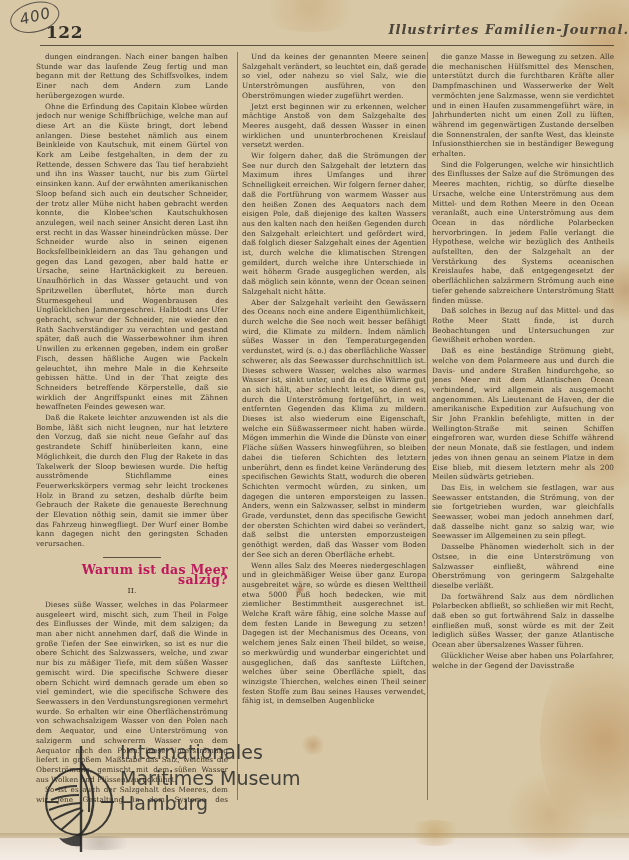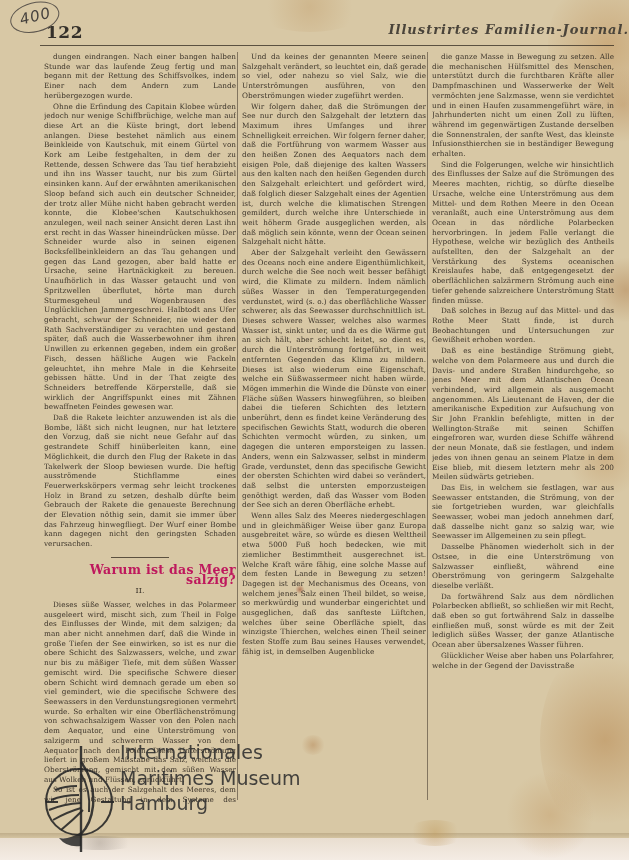--- a/index.html
+++ b/index.html
@@ -63,21 +63,21 @@
     position:absolute;left:40px;top:45px;width:574px;height:1px;
     background:rgba(50,42,32,.75);
   }
 
   .textgrid{position:absolute;left:0;top:52px;width:629px;height:760px;}
   .col{
     position:absolute;top:0;height:752px;overflow:hidden;
     font-size:7.3px;line-height:9.7px;color:#3c342a;
     text-align:justify;
   }
-  .col1{left:44px;width:192px;}
+  .col1{left:36px;width:192px;}
   .col2{left:242px;width:184px;}
   .col3{left:432px;width:182px;}
   .vrule{position:absolute;top:0;width:1px;height:748px;background:rgba(60,50,38,.55);}
   .vr1{left:237px;}
   .vr2{left:427px;}
   .para{margin:0;text-indent:9px;}
   .para + .para{margin-top:1px;}
 
   .sect-rule{width:58px;height:1px;background:rgba(60,50,38,.8);margin:8px auto 7px auto;}
   .sect-title{
@@ -155,20 +155,21 @@
     <p class="sect-sub">II.</p>
     <div>
         <p class="para">Dieses süße Wasser, welches in das Polarmeer ausgeleert wird, mischt sich, zum Theil in Folge des Einflusses der Winde, mit dem salzigen; da man aber nicht annehmen darf, daß die Winde in große Tiefen der See einwirken, so ist es nur die obere Schicht des Salzwassers, welche, und zwar nur bis zu mäßiger Tiefe, mit dem süßen Wasser gemischt wird. Die specifische Schwere dieser obern Schicht wird demnach gerade um eben so viel gemindert, wie die specifische Schwere des Seewassers in den Verdunstungsregionen vermehrt wurde. So erhalten wir eine Oberflächenströmung von schwachsalzigem Wasser von den Polen nach dem Aequator, und eine Unterströmung von salzigerm und schwererm Wasser von dem Aequator nach den Polen. Diese Unterströmung liefert in großem Maßstabe das Salz, welches die Oberströmung, gemischt mit dem süßen Wasser aus Wolken und Flüssen, zurückführt.</p>
         <p class="para">So ist es auch der Salzgehalt des Meeres, dem wir jene Gestaltung in dem Systeme des oceanischen Kreislaufes verdanken, derzufolge eine Unterströmung aus dem Mittelmeere in das Atlantische geht, und eine andere aus dem Rothen Meere in den Indischen Ocean.</p>
       </div>
   </div>
   <div class="vrule vr1"></div>
   <div class="col col2">
     <div>
         <p class="para">Und da keines der genannten Meere seinen Salzgehalt verändert, so leuchtet ein, daß gerade so viel, oder nahezu so viel Salz, wie die Unterströmungen ausführen, von den Oberströmungen wieder zugeführt werden.</p>
+        <p class="para">Jetzt erst beginnen wir zu erkennen, welcher mächtige Anstoß von dem Salzgehalte des Meeres ausgeht, daß dessen Wasser in einen wirklichen und ununterbrochenen Kreislauf versetzt werden.</p>
         <p class="para">Wir folgern daher, daß die Strömungen der See nur durch den Salzgehalt der letztern das Maximum ihres Umfanges und ihrer Schnelligkeit erreichen. Wir folgern ferner daher, daß die Fortführung von warmem Wasser aus den heißen Zonen des Aequators nach dem eisigen Pole, daß diejenige des kalten Wassers aus den kalten nach den heißen Gegenden durch den Salzgehalt erleichtert und gefördert wird, daß folglich dieser Salzgehalt eines der Agentien ist, durch welche die klimatischen Strengen gemildert, durch welche ihre Unterschiede in weit höherm Grade ausgeglichen werden, als daß möglich sein könnte, wenn der Ocean seinen Salzgehalt nicht hätte.</p>
         <p class="para">Aber der Salzgehalt verleiht den Gewässern des Oceans noch eine andere Eigenthümlichkeit, durch welche die See noch weit besser befähigt wird, die Klimate zu mildern. Indem nämlich süßes Wasser in den Temperaturgegenden verdunstet, wird (s. o.) das oberflächliche Wasser schwerer, als das Seewasser durchschnittlich ist. Dieses schwere Wasser, welches also warmes Wasser ist, sinkt unter, und da es die Wärme gut an sich hält, aber schlecht leitet, so dient es, durch die Unterströmung fortgeführt, in weit entfernten Gegenden das Klima zu mildern. Dieses ist also wiederum eine Eigenschaft, welche ein Süßwassermeer nicht haben würde. Mögen immerhin die Winde die Dünste von einer Fläche süßen Wassers hinwegführen, so bleiben dabei die tieferen Schichten des letztern unberührt, denn es findet keine Veränderung des specifischen Gewichts Statt, wodurch die oberen Schichten vermocht würden, zu sinken, um dagegen die unteren emporsteigen zu lassen. Anders, wenn ein Salzwasser, selbst in minderm Grade, verdunstet, denn das specifische Gewicht der obersten Schichten wird dabei so verändert, daß selbst die untersten emporzusteigen genöthigt werden, daß das Wasser vom Boden der See sich an deren Oberfläche erhebt.</p>
         <p class="para">Wenn alles Salz des Meeres niedergeschlagen und in gleichmäßiger Weise über ganz Europa ausgebreitet wäre, so würde es diesen Welttheil etwa 5000 Fuß hoch bedecken, wie mit ziemlicher Bestimmtheit ausgerechnet ist. Welche Kraft wäre fähig, eine solche Masse auf dem festen Lande in Bewegung zu setzen! Dagegen ist der Mechanismus des Oceans, von welchem jenes Salz einen Theil bildet, so weise, so merkwürdig und wunderbar eingerichtet und ausgeglichen, daß das sanfteste Lüftchen, welches über seine Oberfläche spielt, das winzigste Thierchen, welches einen Theil seiner festen Stoffe zum Bau seines Hauses verwendet, fähig ist, in demselben Augenblicke</p>
       </div>
   </div>
   <div class="vrule vr2"></div>
   <div class="col col3">
     <div>
         <p class="para">die ganze Masse in Bewegung zu setzen. Alle die mechanischen Hülfsmittel des Menschen, unterstützt durch die furchtbaren Kräfte aller Dampfmaschinen und Wasserwerke der Welt vermöchten jene Salzmasse, wenn sie verdichtet und in einen Haufen zusammengeführt wäre, in Jahrhunderten nicht um einen Zoll zu lüften, während im gegenwärtigen Zustande derselben die Sonnenstralen, der sanfte West, das kleinste Infusionsthierchen sie in beständiger Bewegung erhalten.</p>
         <p class="para">Sind die Folgerungen, welche wir hinsichtlich des Einflusses der Salze auf die Strömungen des Meeres machten, richtig, so dürfte dieselbe Ursache, welche eine Unterströmung aus dem Mittel- und dem Rothen Meere in den Ocean veranlaßt, auch eine Unterströmung aus dem Ocean in das nördliche Polarbecken hervorbringen. In jedem Falle verlangt die Hypothese, welche wir bezüglich des Antheils aufstellten, den der Salzgehalt an der Verstärkung des Systems oceanischen Kreislaufes habe, daß entgegengesetzt der oberflächlichen salzärmern Strömung auch eine tiefer gehende salzreichere Unterströmung Statt finden müsse.</p>

